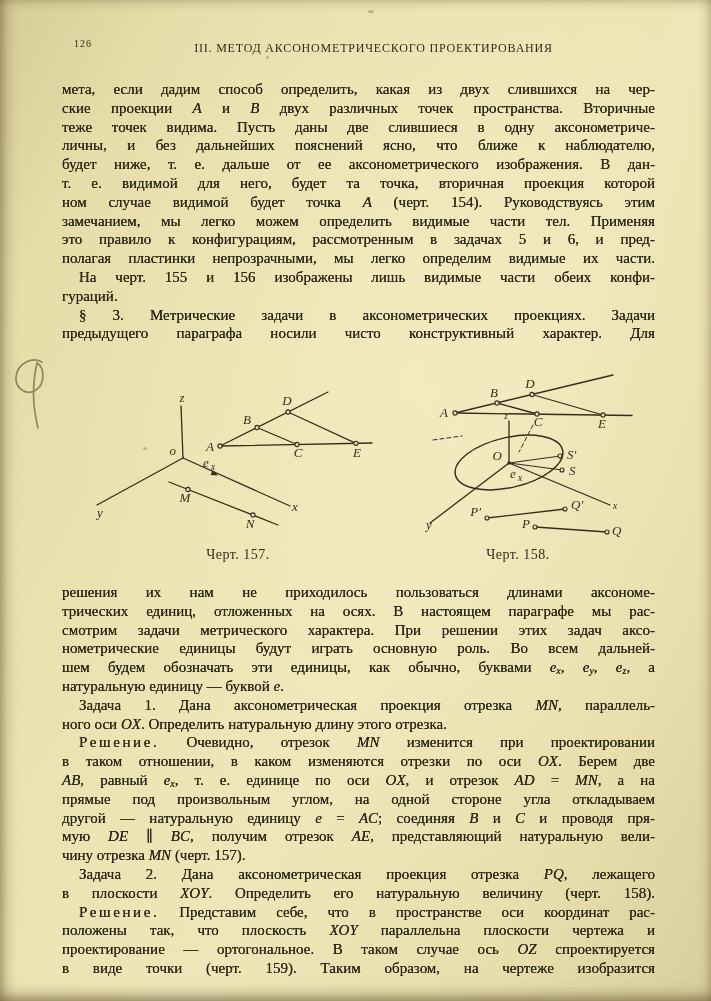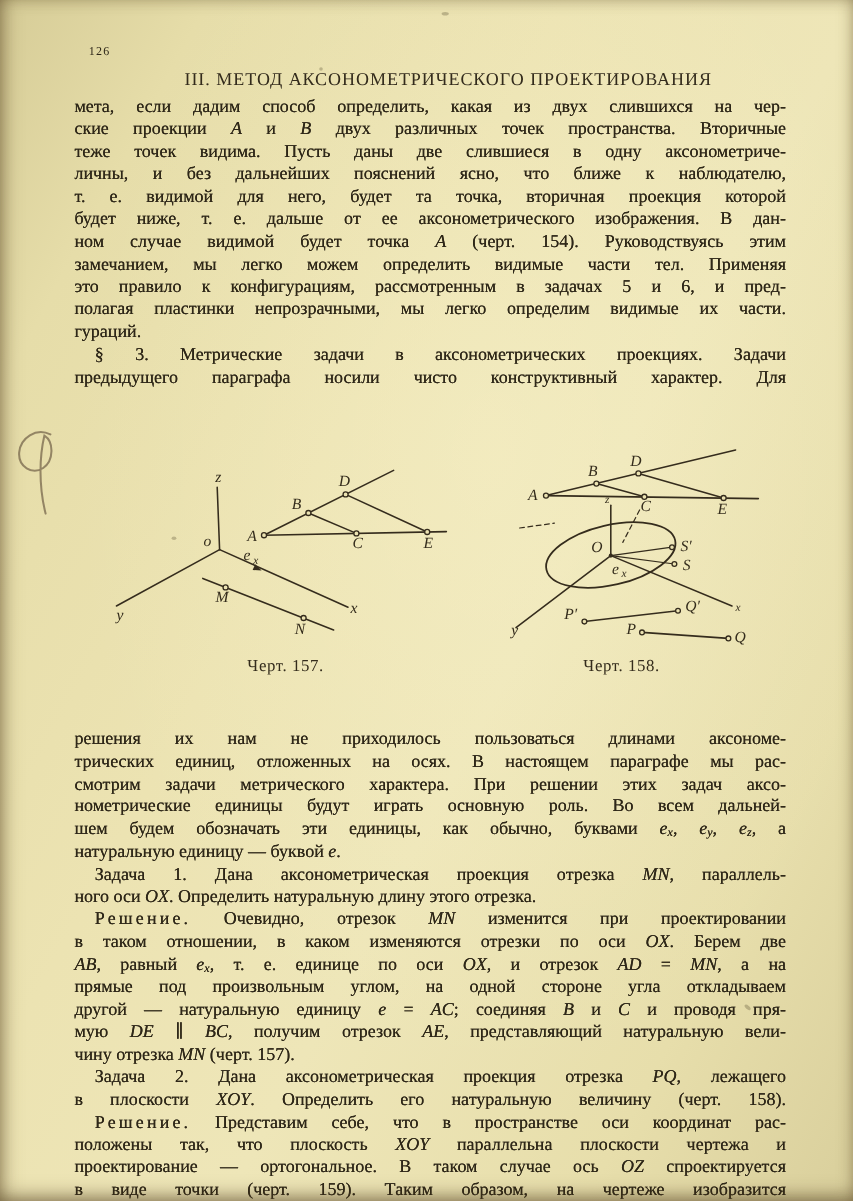--- a/index.html
+++ b/index.html
@@ -14,26 +14,26 @@
   .page::after{
     content:"";position:absolute;inset:0;pointer-events:none;
     box-shadow:
       inset 10px 0 16px -8px rgba(92,74,40,.55),
       inset -7px 0 14px -8px rgba(92,74,40,.35),
       inset 0 -10px 16px -7px rgba(80,62,32,.6),
       inset 0 7px 14px -9px rgba(92,74,40,.3);
   }
   .pagenum{position:absolute;left:74px;top:38px;font-size:10px;letter-spacing:1px;}
   .running-head{
-    position:absolute;left:calc(50% + 18px);top:59px;transform:translateX(-50%);
-    font-size:15px;letter-spacing:.8px;white-space:nowrap;color:#332b1c;
+    position:absolute;left:calc(50% + 18px);top:41px;transform:translateX(-50%);
+    font-size:12px;letter-spacing:.8px;white-space:nowrap;color:#332b1c;
   }
   .textblock{position:absolute;left:62px;width:593px;}
   #text-top{top:80px;}
-  #text-bottom{top:583px;margin-top:24px;}
+  #text-bottom{top:583px;}
   .line{
     font-size:15px;line-height:18.8px;
     text-align:justify;text-align-last:justify;text-justify:inter-word;
     text-shadow:0 0 .35px currentColor;
   }
   .line.no-just{text-align-last:left;}
   .line.indent{text-indent:17px;}
   .line i{font-style:italic;}
   .line b{font-weight:normal;}
   .line sub{font-size:10px;line-height:0;vertical-align:-2px;}
@@ -53,28 +53,29 @@
 
   <span class="pagenum">126</span>
   <span class="running-head">III. МЕТОД АКСОНОМЕТРИЧЕСКОГО ПРОЕКТИРОВАНИЯ</span>
 
   <div id="text-top" class="textblock">
       <div class="para">
         <div class="line">мета, если дадим способ определить, какая из двух слившихся на чер-</div>
         <div class="line">ские проекции <i>A</i> и <i>B</i> двух различных точек пространства. Вторичные</div>
         <div class="line">теже точек видима. Пусть даны две слившиеся в одну аксонометриче-</div>
         <div class="line">личны, и без дальнейших пояснений ясно, что ближе к наблюдателю,</div>
+        <div class="line">будет ниже, т. е. дальше от ее аксонометрического изображения. В дан-</div>
         <div class="line">т. е. видимой для него, будет та точка, вторичная проекция которой</div>
-        <div class="line">будет ниже, т. е. дальше от ее аксонометрического изображения. В дан-</div>
         <div class="line">ном случае видимой будет точка <i>A</i> (черт. 154). Руководствуясь этим</div>
         <div class="line">замечанием, мы легко можем определить видимые части тел. Применяя</div>
         <div class="line">это правило к конфигурациям, рассмотренным в задачах 5 и 6, и пред-</div>
         <div class="line">полагая пластинки непрозрачными, мы легко определим видимые их части.</div>
       </div>
       <div class="para">
+        <div class="line indent">На черт. 155 и 156 изображены лишь видимые части обеих конфи-</div>
         <div class="line no-just">гураций.</div>
       </div>
       <div class="para">
         <div class="line indent"><b>§ 3. Метрические задачи в аксонометрических проекциях.</b> Задачи</div>
         <div class="line">предыдущего параграфа носили чисто конструктивный характер. Для</div>
       </div>
     </div>
 
   <div class="figures">
     <svg width="600" height="200" viewBox="0 0 600 200">

